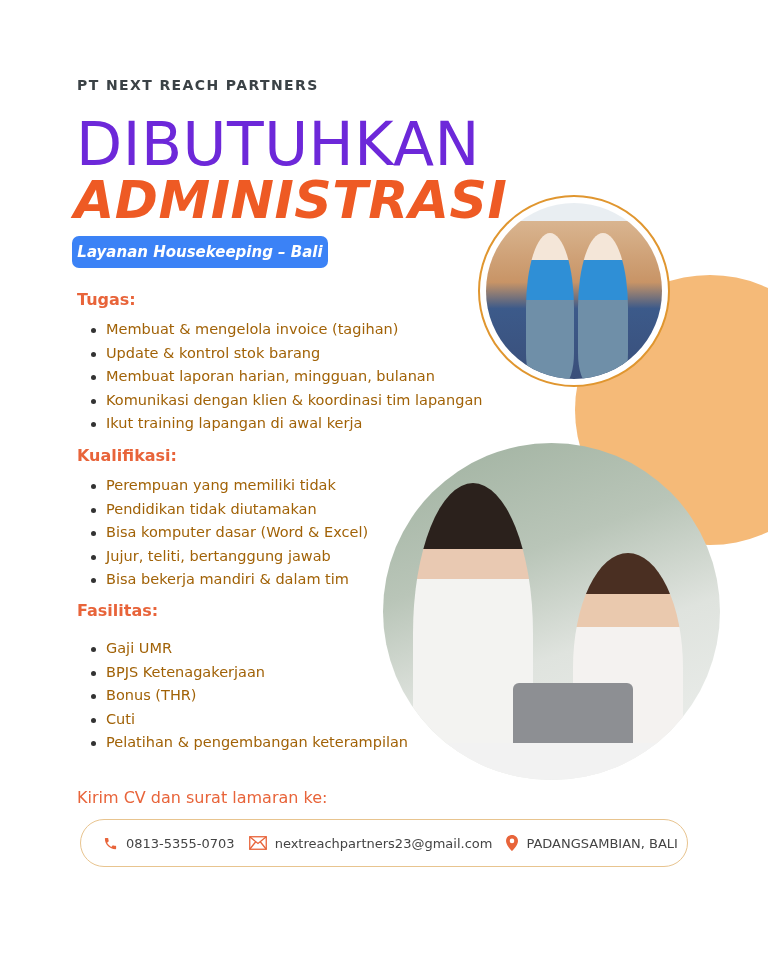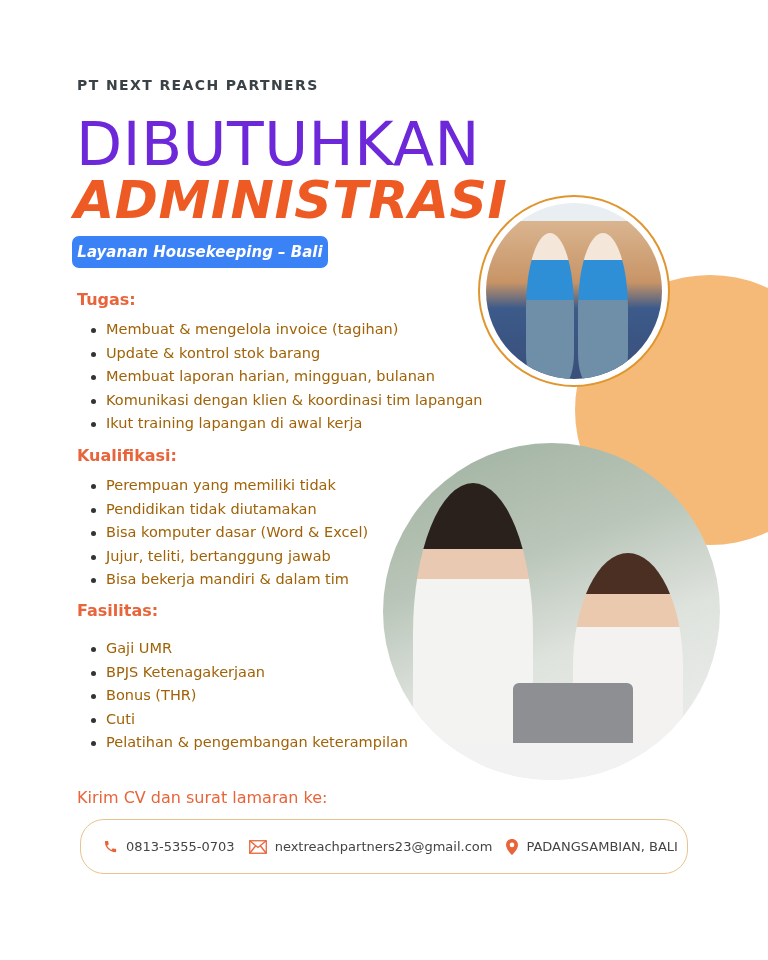--- a/index.html
+++ b/index.html
@@ -11,21 +11,21 @@
   .section-title { position: absolute; left: 77px; font-size: 16px; font-weight: bold; color: #E8643A; }
   ul.list { position: absolute; left: 88px; margin: 0; padding: 0; list-style: none; }
   ul.list li { font-size: 14.5px; line-height: 23.5px; color: #a16207; position: relative; padding-left: 18px; white-space: nowrap; }
   ul.list li::before { content: ""; position: absolute; left: 3px; top: 10px; width: 5px; height: 5px; border-radius: 50%; background: #333; }
   .orange-circle { position: absolute; left: 575px; top: 275px; width: 270px; height: 270px; border-radius: 50%; background: #F5BA78; }
   .photo-small { position: absolute; left: 478px; top: 195px; width: 192px; height: 192px; border-radius: 50%; border: 2px solid #E0962F; background: #fff; box-sizing: border-box; overflow: hidden; }
   .photo-small .inner { position: absolute; left: 6px; top: 6px; right: 6px; bottom: 6px; border-radius: 50%; overflow: hidden; background: linear-gradient(180deg, #e9eef2 0%, #e9eef2 10%, #d9b590 10%, #c89466 45%, #3c5a8a 60%, #3a4f7a 100%); }
   .photo-big { position: absolute; left: 383px; top: 443px; width: 337px; height: 337px; border-radius: 50%; overflow: hidden; background: linear-gradient(160deg, #9fb19f 0%, #b9c5b8 35%, #dfe3de 60%, #eef0ee 100%); }
   .person { position: absolute; border-radius: 50% 50% 20% 20%; }
   .contact-heading { position: absolute; left: 77px; top: 788px; font-size: 16px; font-weight: normal; color: #E8643A; }
-  .contact-box { position: absolute; left: 80px; top: 819px; width: 608px; height: 55px; border: 1.5px solid #E8C48F; border-radius: 24px; box-sizing: border-box; display: flex; align-items: center; padding-left: 22px; }
+  .contact-box { position: absolute; left: 80px; top: 819px; width: 608px; height: 48px; border: 1.5px solid #E8C48F; border-radius: 24px; box-sizing: border-box; display: flex; align-items: center; padding-left: 22px; }
   .contact-item { display: flex; align-items: center; font-size: 13px; color: #444; margin-right: 14px; white-space: nowrap; }
   .contact-item svg { margin-right: 8px; flex: none; }
 </style>
 </head>
 <body>
 
 <div class="orange-circle"></div>
 
 <div class="photo-small">
   <div class="inner">

